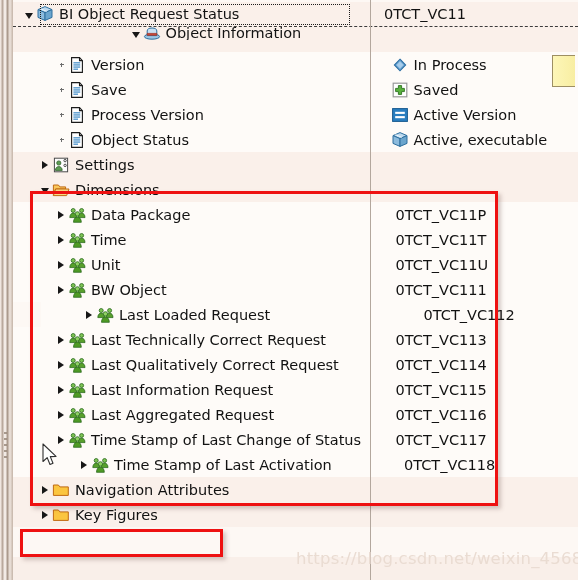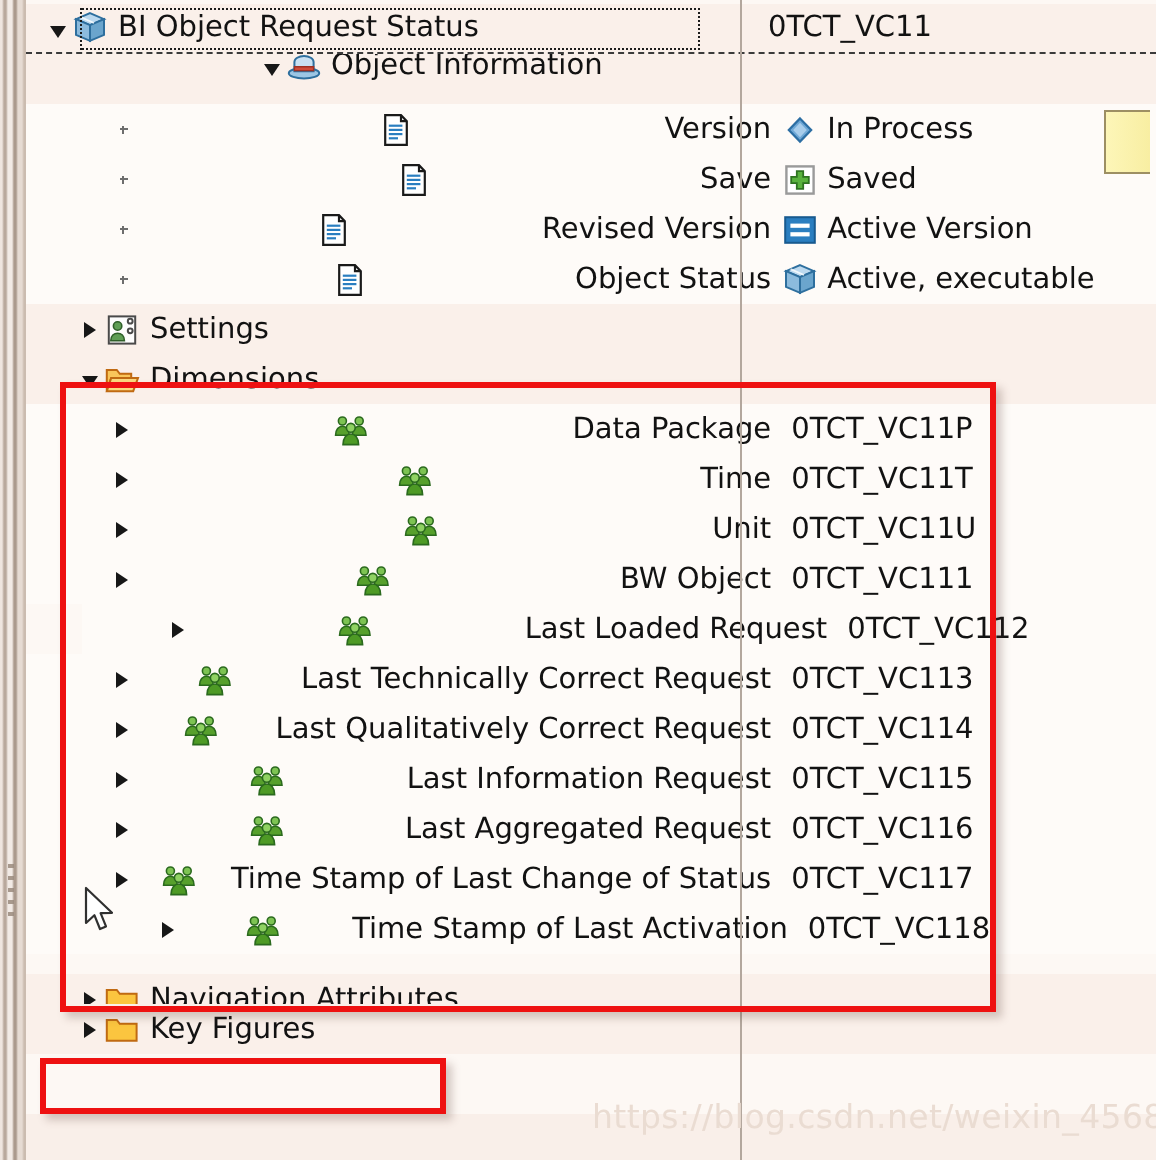--- a/index.html
+++ b/index.html
@@ -135,21 +135,21 @@
     background:
       linear-gradient(#6d6d6d,#6d6d6d) 0 1px/4px 1px no-repeat,
       linear-gradient(#6d6d6d,#6d6d6d) 1px 0/1px 4px no-repeat;
   }
 
   .txt { padding-left: 5px; }
 
   
   .ind0 { padding-left: 11px; }
   .ind1 { padding-left: 27px; }
-  .ind2 { padding-left: 43px; justify-content: space-between; }
+  .ind2 { padding-left: 43px; }
 
   
   .ico {
     position: relative;
     width: 18px; height: 18px;
     flex: 0 0 18px;
     display: inline-block;
   }
   .ico svg { display: block; }
 
@@ -330,21 +330,21 @@
         <path d="M3.6 1.6 L11.5 1.6 L14.4 4.6 L14.4 16.4 L3.6 16.4 Z" fill="#ffffff" stroke="#1a1a1a" stroke-width="1.1"></path>
         <path d="M11.5 1.6 L11.5 4.6 L14.4 4.6" fill="none" stroke="#1a1a1a" stroke-width="1.1"></path>
         <g fill="#2a7ec0">
           <rect x="5.4" y="6.3" width="6.8" height="1.1"></rect>
           <rect x="5.4" y="8.4" width="6.8" height="1.1"></rect>
           <rect x="5.4" y="10.5" width="6.8" height="1.1"></rect>
           <rect x="5.4" y="12.6" width="4.6" height="1.1"></rect>
         </g>
       </svg>
           </span>
-          <span class="txt">Revised Version</span>
+          <span class="txt">Process Version</span>
         </div>
         <div class="value-cell">
           <span class="ico">
             <svg width="18" height="18" viewBox="0 0 18 18">
         <rect x="1.6" y="2.6" width="14.8" height="12.8" fill="#2a7ec0" stroke="#185a8f" stroke-width="1"></rect>
         <rect x="4.2" y="5.8" width="9.6" height="2.1" fill="#ffffff"></rect>
         <rect x="4.2" y="10.1" width="9.6" height="2.1" fill="#ffffff"></rect>
       </svg>
           </span>
           <span class="txt">Active Version</span>
@@ -636,21 +636,21 @@
           <path d="M5.5 16.3 c0-3.4 1.8-5.3 3.9-5.3 s3.9 1.9 3.9 5.3 Z" fill="#4e9a25"></path>
         </g>
       </svg>
           </span>
           <span class="txt">Time Stamp of Last Activation</span>
         </div>
         <div class="value-cell">
           <span class="txt">0TCT_VC118</span>
         </div>
       </div>
-      <div class="row alt" style="top: 487px;">
+      <div class="row alt" style="top: 477px;">
         <div class="label-cell ind1">
           <span class="exp closed"></span>
           <span class="ico">
             <svg width="18" height="18" viewBox="0 0 18 18">
         <path d="M1.4 14.4 L1.4 4 L6.4 4 L7.9 5.9 L16.3 5.9 L16.3 14.4 Z" fill="#fbc53f" stroke="#c06a12" stroke-width="1"></path>
       </svg>
           </span>
           <span class="txt">Navigation Attributes</span>
         </div>
         <div class="value-cell">

